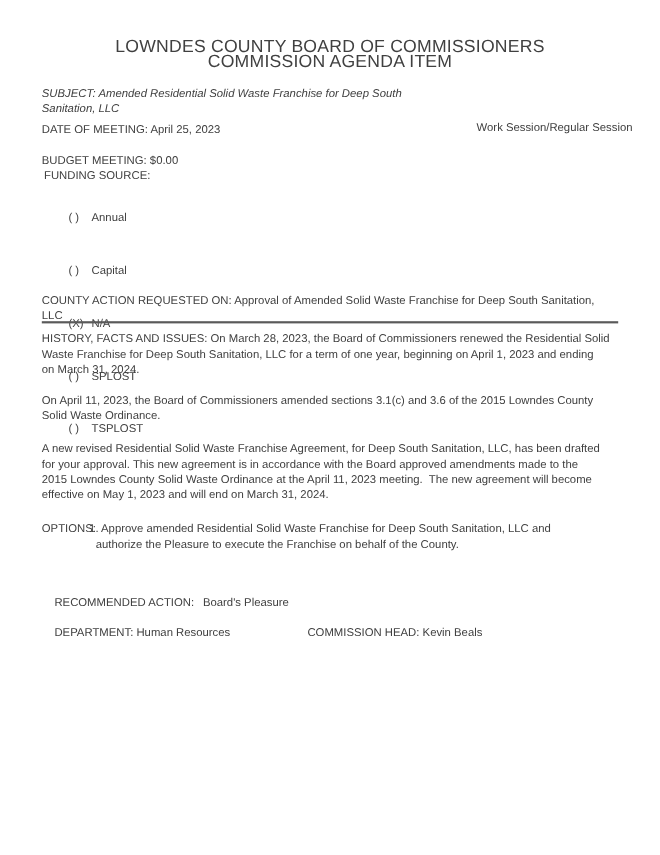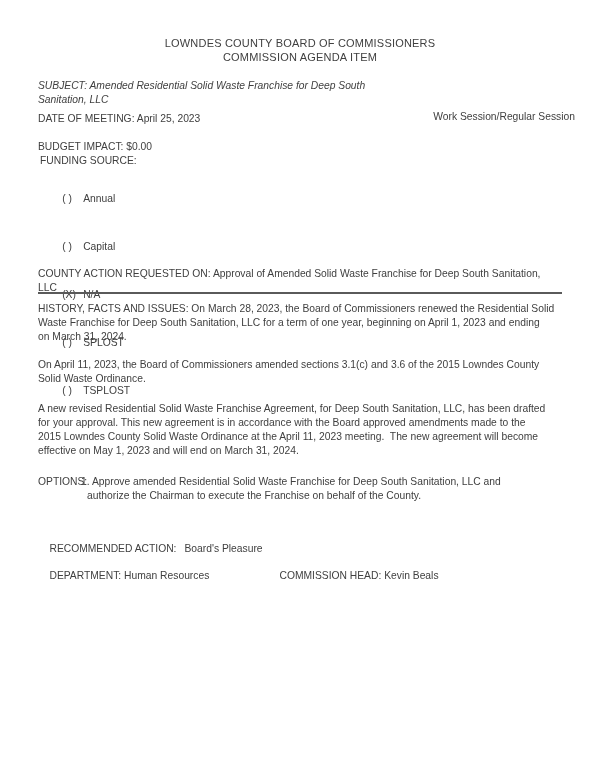--- a/index.html
+++ b/index.html
@@ -12,21 +12,21 @@
     overflow: hidden;
   }
   .page {
     position: absolute; inset: 0;
     font-size: 10.3px;
     line-height: 14px;
   }
   .abs { position: absolute; }
   .pre { white-space: pre; }
   .center { width: 100%; text-align: center; }
-  .doc-title { font-size: 11px; letter-spacing: 0.2px; }
+  .doc-title { font-size: 16px; letter-spacing: 0.2px; }
   .rule {
     position: absolute;
     left: 38px; width: 524px; height: 2px;
     background: #5a5a5a;
   }
   .cb-row { line-height: 16px; white-space: pre; }
   .cb-mark { display: inline-block; width: 21px; }
   .options-wrap { display: flex; align-items: flex-start; }
   .options-label { width: 43px; flex: 0 0 43px; }
   .options-body { line-height: 13.5px; }
@@ -44,21 +44,21 @@
     <div>LOWNDES COUNTY BOARD OF COMMISSIONERS</div>
     <div>COMMISSION AGENDA ITEM</div>
   </div>
 
   <div class="abs pre" style="left:38px; top:79px;font-style:italic;">SUBJECT: Amended Residential Solid Waste Franchise for Deep South
 Sanitation, LLC</div>
 
   <div class="abs pre" style="left:38px; top:112px;">DATE OF MEETING: April 25, 2023</div>
   <div class="abs pre" style="right:25px; top:110px;">Work Session/Regular Session</div>
 
-  <div class="abs pre" style="left:38px; top:140px;">BUDGET IMPACT: $0.00</div>
+  <div class="abs pre" style="left:38px; top:140px;">BUDGET MEETING: $0.00</div>
   <div class="abs pre" style="left:40px; top:154px;">FUNDING SOURCE:</div>
 
   <div class="abs" style="left:45px; top:175px;">
     <div class="cb-row">
       <span class="cb-mark">( )</span><span>Annual</span>
     </div>
     <div class="cb-row">
       <span class="cb-mark">( )</span><span>Capital</span>
     </div>
     <div class="cb-row">
@@ -84,21 +84,21 @@
 Solid Waste Ordinance.</div>
   <div class="abs pre" style="left:38px; top:402px;">A new revised Residential Solid Waste Franchise Agreement, for Deep South Sanitation, LLC, has been drafted
 for your approval. This new agreement is in accordance with the Board approved amendments made to the
 2015 Lowndes County Solid Waste Ordinance at the April 11, 2023 meeting.  The new agreement will become
 effective on May 1, 2023 and will end on March 31, 2024.</div>
 
   <div class="abs options-wrap" style="left:38px; top:475px;">
     <span class="options-label">OPTIONS:</span>
     <div class="options-body">
       <div class="pre">1. Approve amended Residential Solid Waste Franchise for Deep South Sanitation, LLC and</div>
-      <div class="pre opt-cont">authorize the Chairman to execute the Franchise on behalf of the County.</div>
+      <div class="pre opt-cont">authorize the Pleasure to execute the Franchise on behalf of the County.</div>
     </div>
   </div>
 
   <div class="abs pre" style="left:38px; top:528px;">
     <span>RECOMMENDED ACTION:</span><span class="inline-gap">Board's Pleasure</span>
   </div>
 
   <div class="abs pre" style="left:38px; top:555px;">
     <span class="u">DEPARTMENT</span><span class="val">: Human Resources</span>
   </div>

